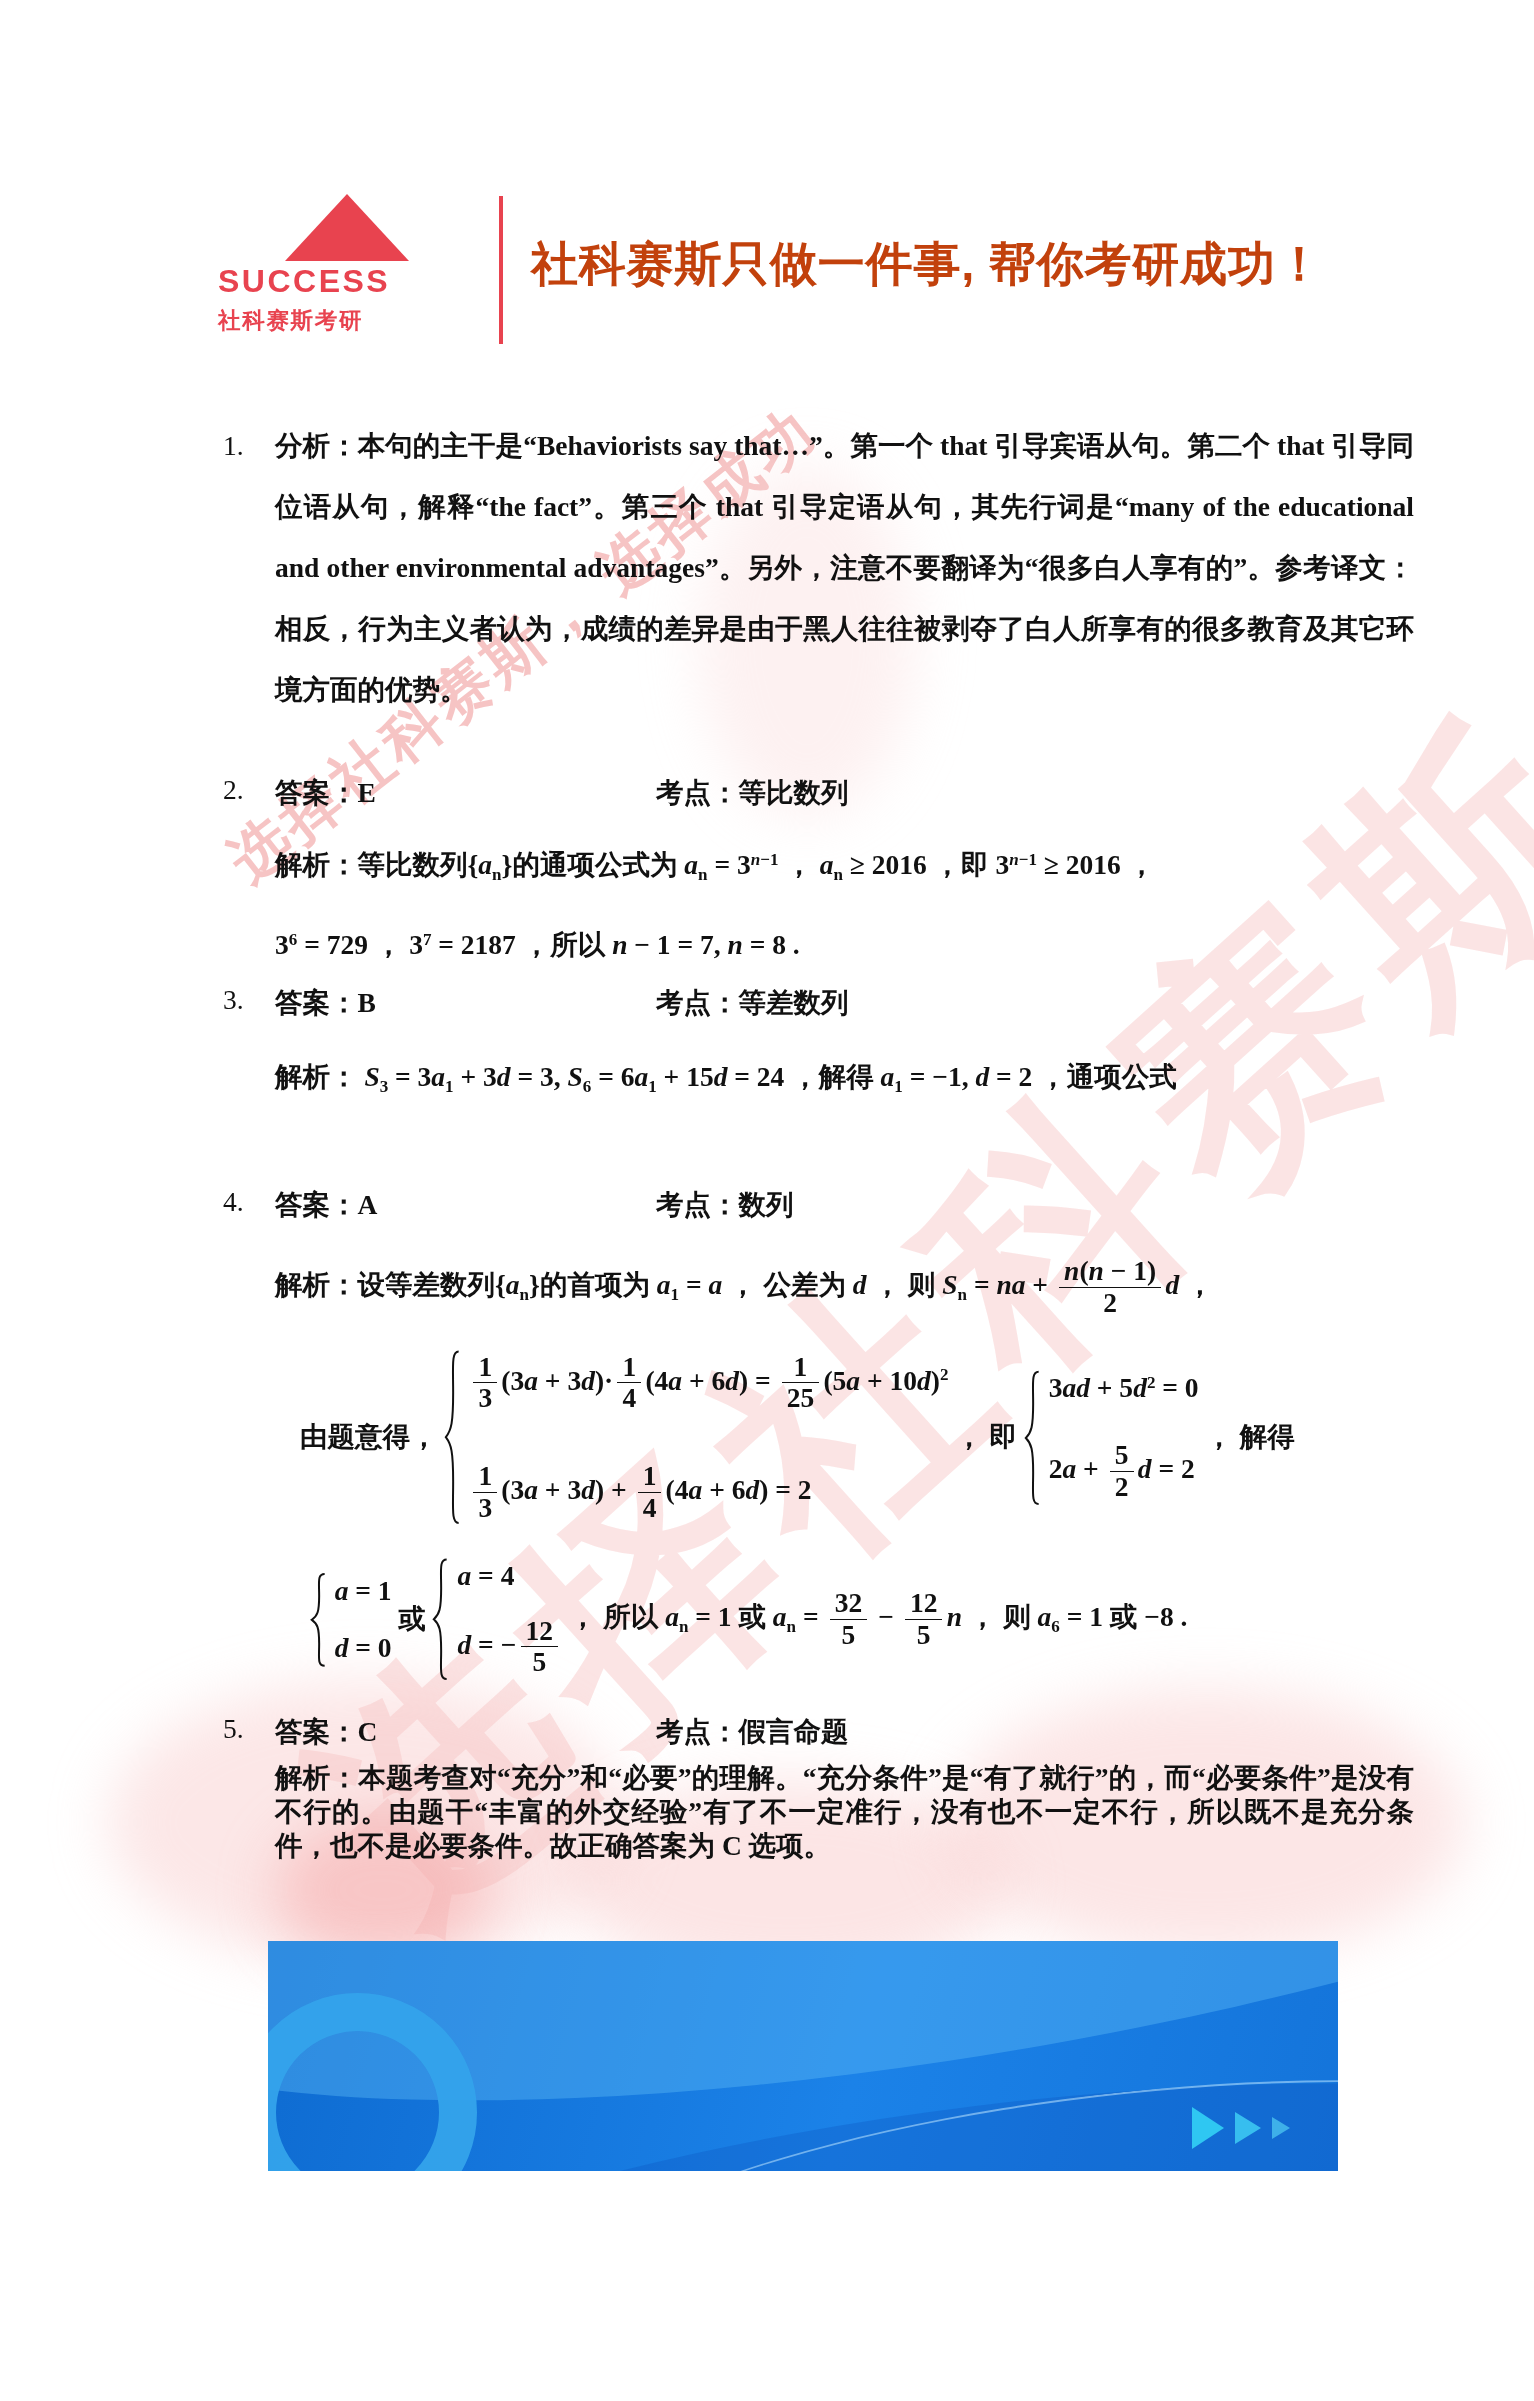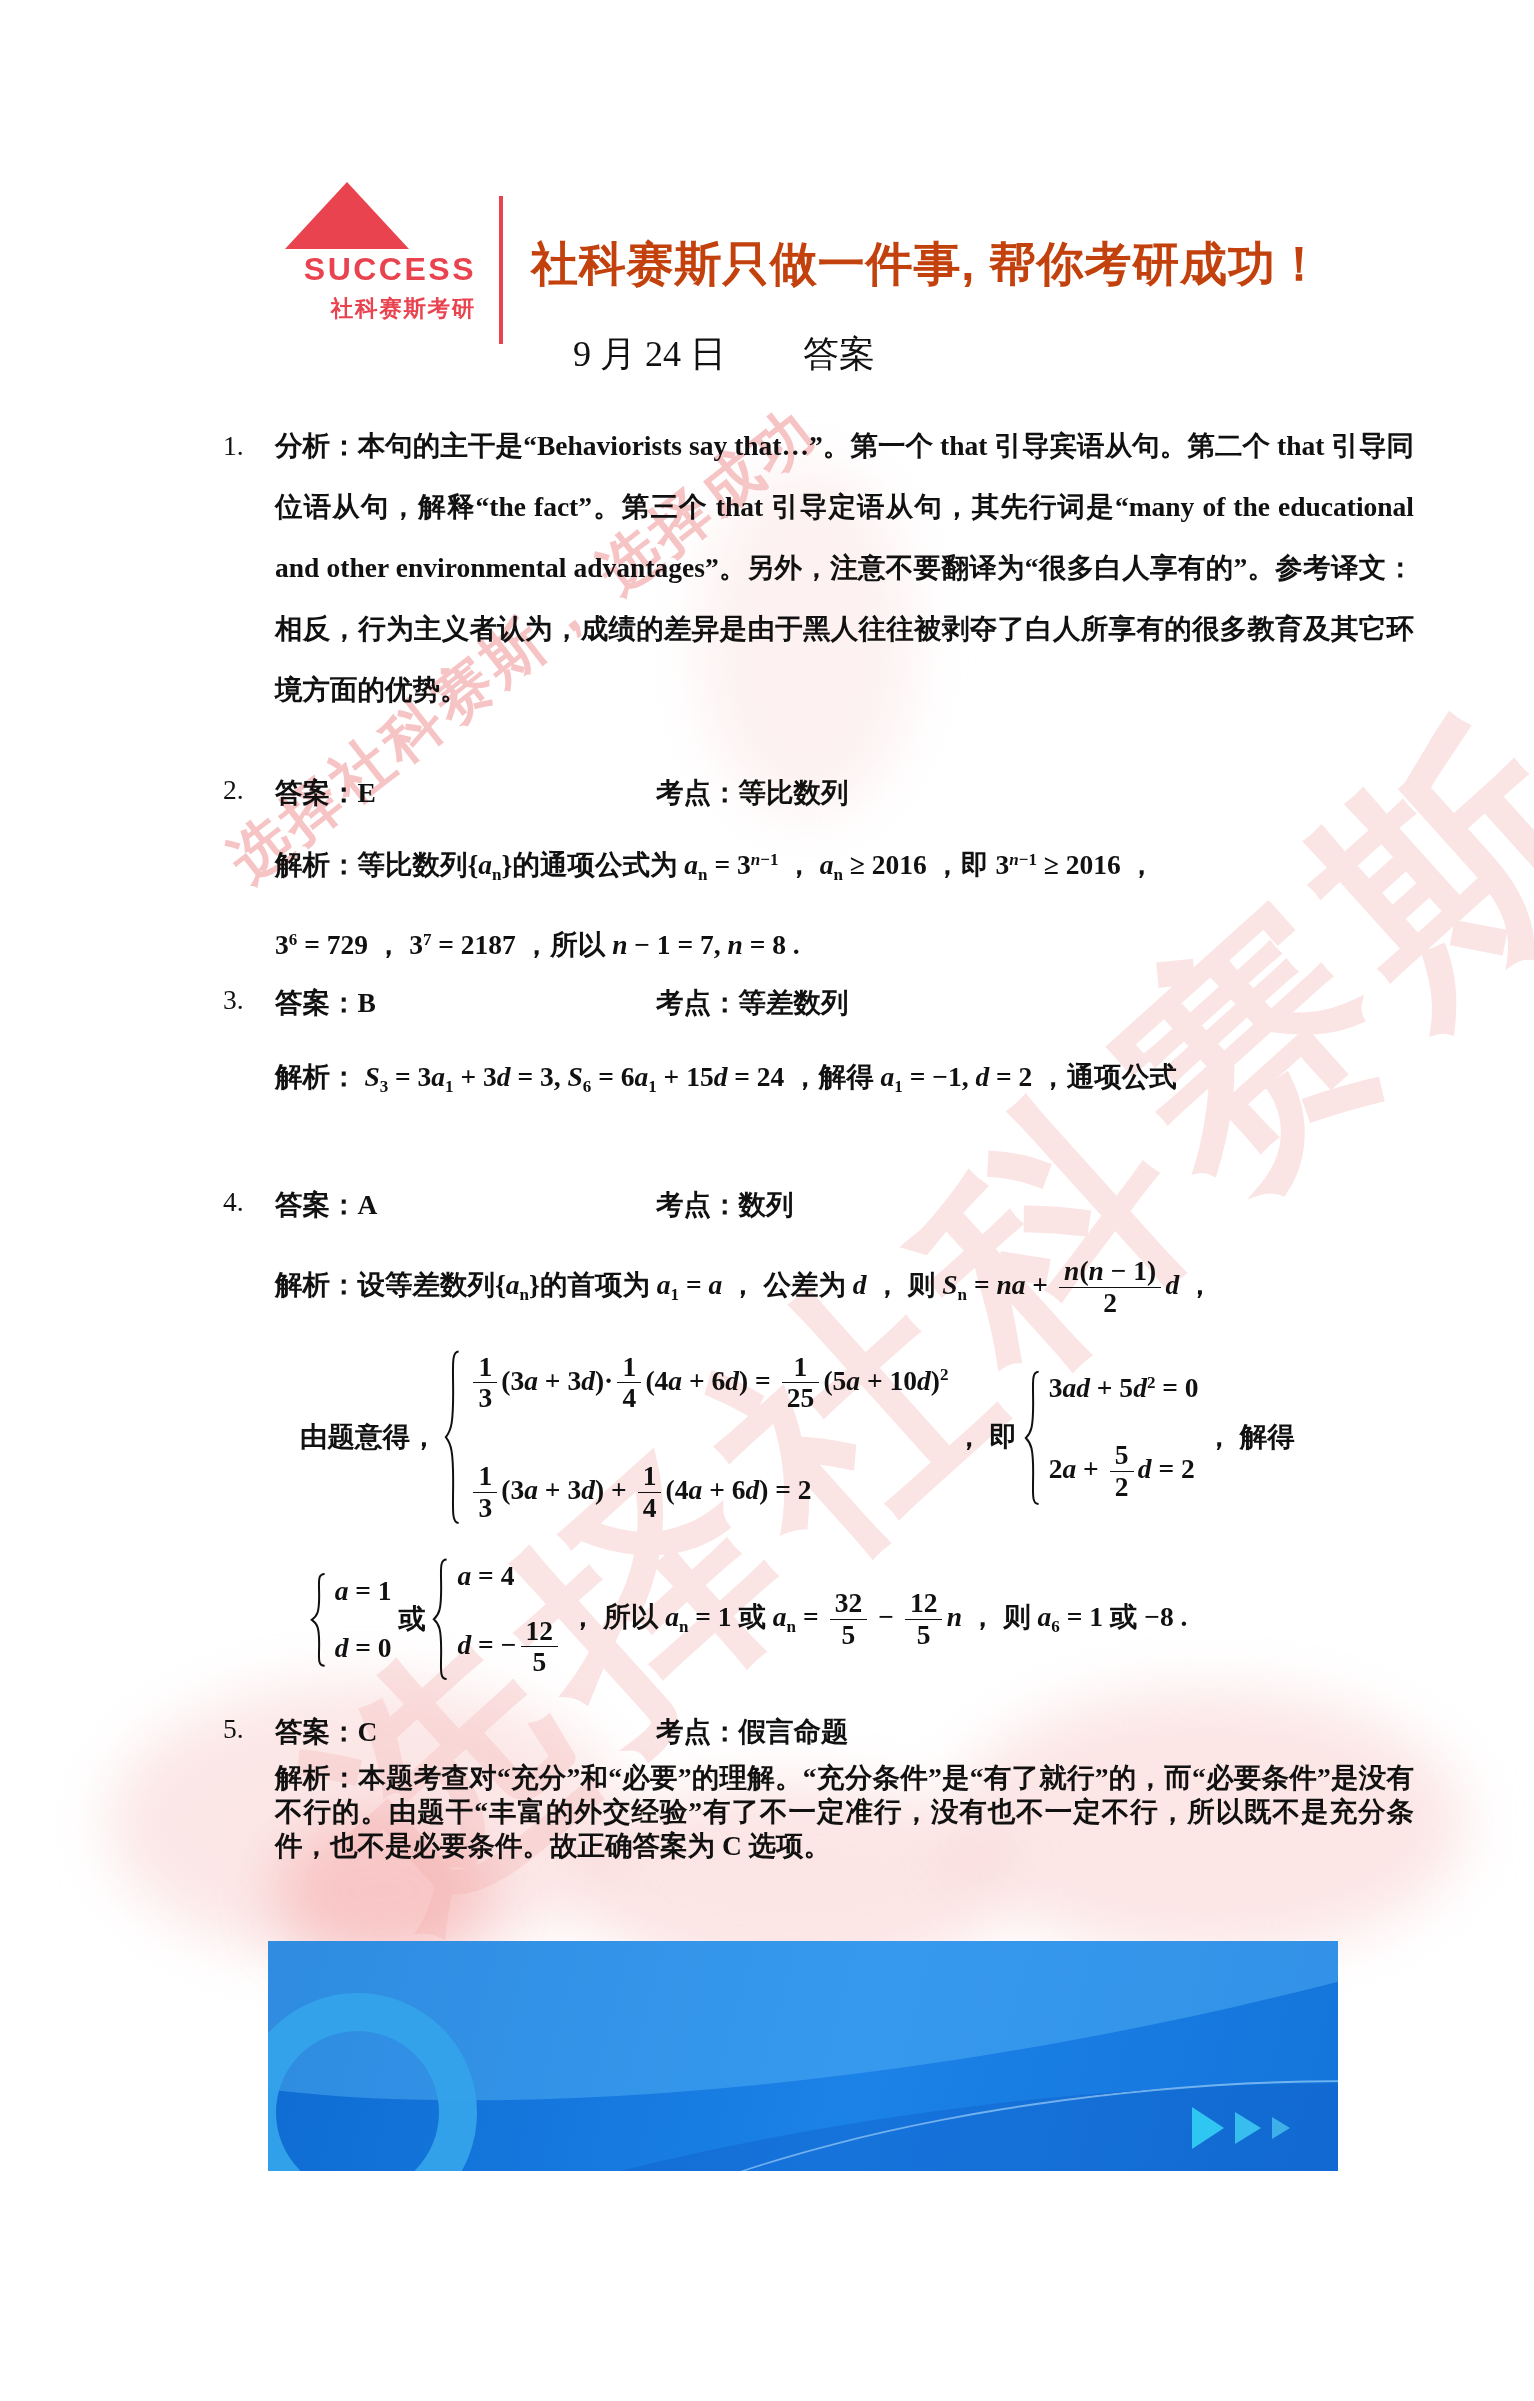--- a/index.html
+++ b/index.html
@@ -13,21 +13,21 @@
   .wm-large{left:241px;top:1740px;font-size:250px;letter-spacing:21.6px;color:rgba(243,166,166,.30);
             transform:rotate(-42deg);transform-origin:0 0;}
   .blob{position:absolute;z-index:0;border-radius:50%;filter:blur(28px);pointer-events:none;}
   .b1{left:108px;top:1681px;width:516px;height:283px;background:rgba(248,196,196,.40);}
   .b2{left:574px;top:1781px;width:433px;height:200px;background:rgba(247,186,186,.38);}
   .b3{left:949px;top:1690px;width:516px;height:266px;background:rgba(248,196,196,.42);}
   .b4{left:275px;top:1815px;width:216px;height:150px;background:rgba(243,158,158,.45);}
   .b5{left:699px;top:466px;width:216px;height:350px;background:rgba(250,214,214,.35);}
 
   
-  .logo{position:absolute;left:218px;top:182px;width:258px;text-align:right;z-index:1;}
+  .logo{position:absolute;left:218px;top:194px;width:258px;text-align:left;z-index:1;}
   .logo-tri{width:0;height:0;margin:0 auto;border-left:62px solid transparent;border-right:62px solid transparent;border-bottom:67px solid #e8434f;}
   .brand{font-family:"Liberation Sans","DejaVu Sans",sans-serif;font-weight:900;font-size:32px;color:#e8434f;letter-spacing:2.5px;margin-top:1.7px;}
   .brand-sub{font-family:"Liberation Sans","DejaVu Sans",sans-serif;font-weight:700;font-size:22.5px;color:#e8434f;letter-spacing:1.7px;margin-top:5px;}
   .hdr-divider{position:absolute;left:499px;top:196px;width:4.2px;height:148px;background:#e8434f;z-index:1;}
   .hdr-slogan{position:absolute;left:531px;top:233px;z-index:1;font-family:"Liberation Sans","DejaVu Sans",sans-serif;
               font-weight:900;font-size:47px;letter-spacing:0.8px;color:#c2410c;white-space:nowrap;}
 
   
   .doc-title{position:absolute;left:573px;top:330px;z-index:1;font-size:36px;white-space:nowrap;}
   .title-gap{display:inline-block;width:77px;}
@@ -91,23 +91,20 @@
   <div class="blob b5"></div>
 
   <div class="logo">
     <div class="logo-tri"></div>
     <div class="brand">SUCCESS</div>
     <div class="brand-sub">社科赛斯考研</div>
   </div>
   <div class="hdr-divider"></div>
   <div class="hdr-slogan">社科赛斯只做一件事, 帮你考研成功！</div>
 
-  <div class="doc-title">
-    <span>9 月 24 日</span><span class="title-gap"></span><span>答案</span>
-  </div>
 
   <div class="item" style="top:415px;">
     <div class="row">
       <div class="num lh73">1.</div>
       <div class="bodycol para lh73">分析：本句的主干是“Behaviorists say that…”。第一个 that 引导宾语从句。第二个 that 引导同位语从句，解释“the fact”。第三个 that 引导定语从句，其先行词是“many of the educational and other environmental advantages”。另外，注意不要翻译为“很多白人享有的”。参考译文：相反，行为主义者认为，成绩的差异是由于黑人往往被剥夺了白人所享有的很多教育及其它环境方面的优势。</div>
     </div>
   </div>
 
   <div class="item" style="top:774px;">
     <div class="row">

